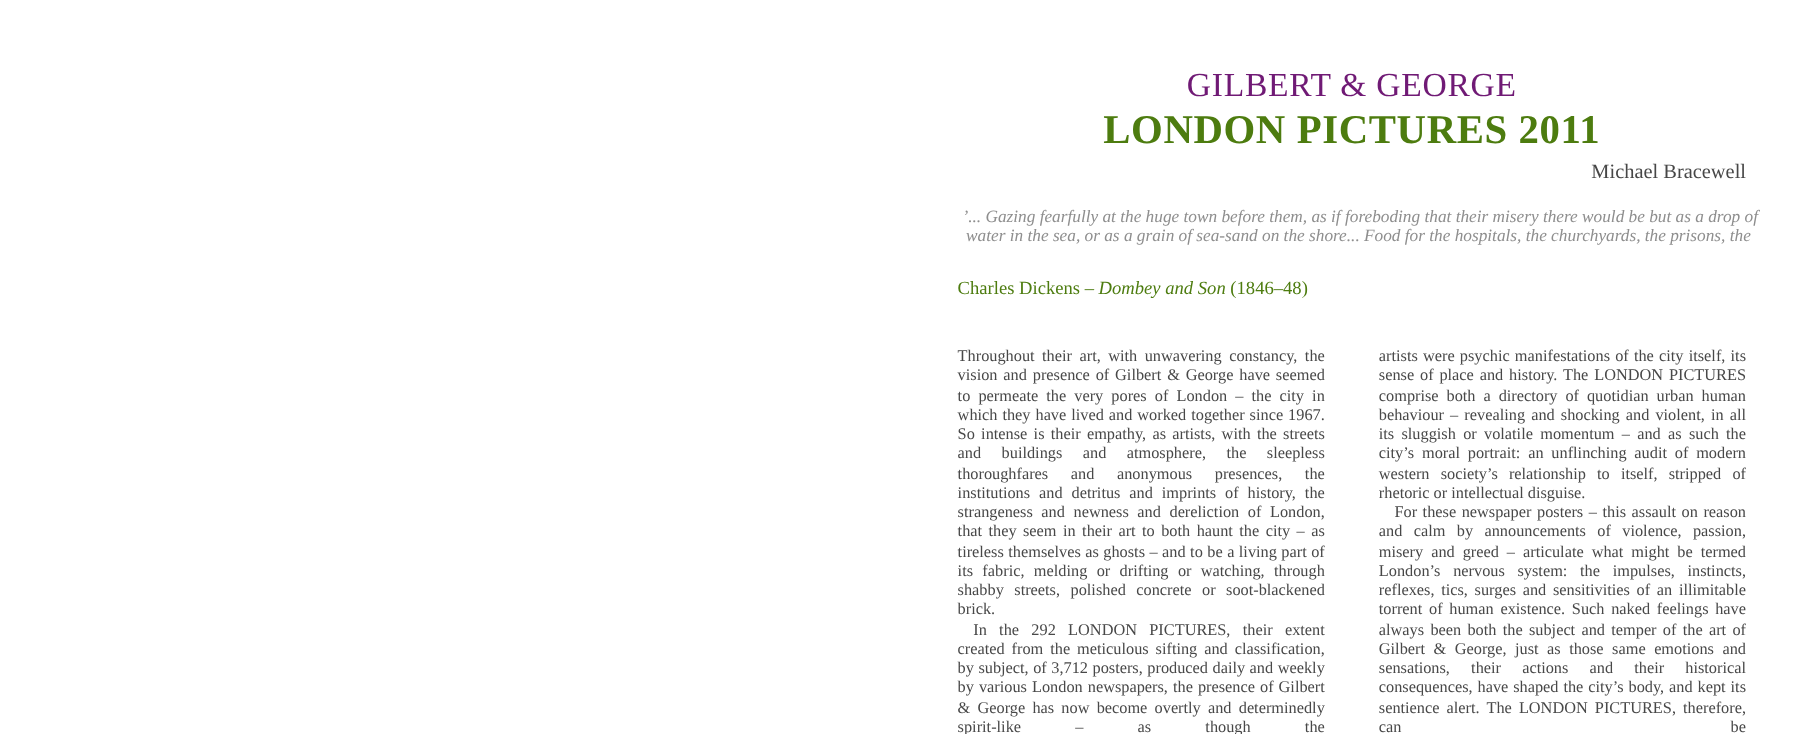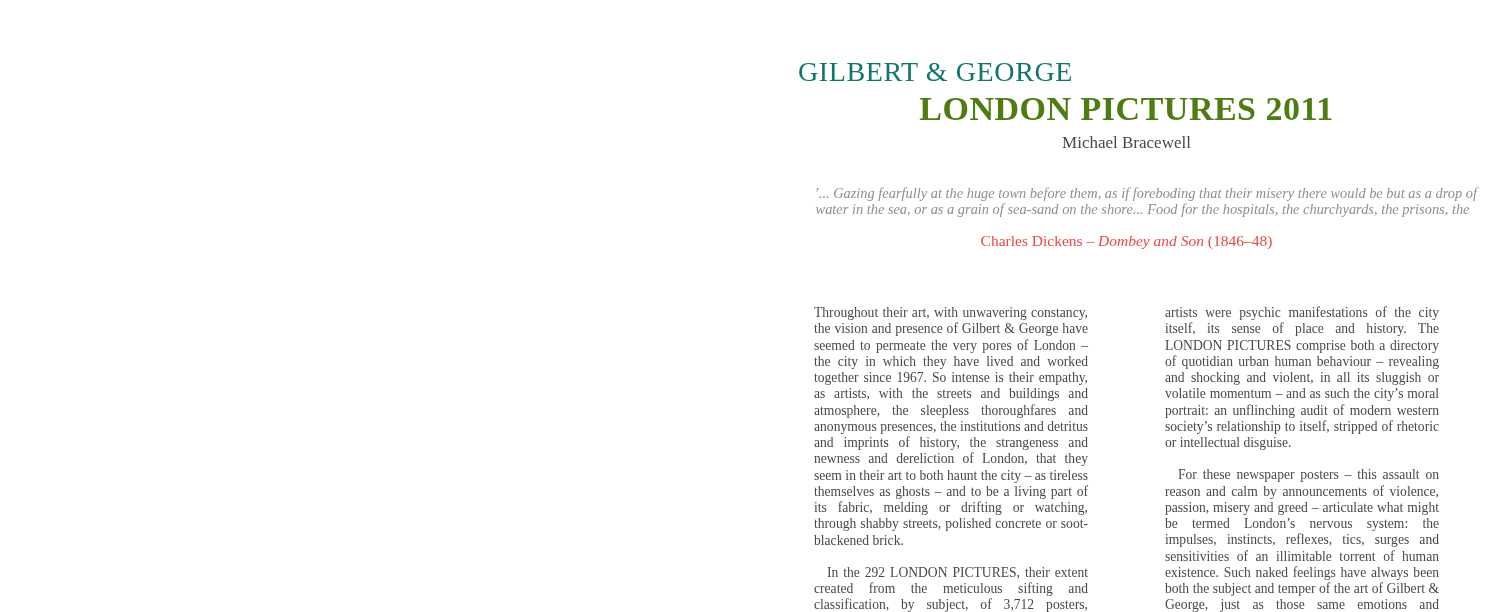--- a/index.html
+++ b/index.html
@@ -26,95 +26,95 @@
     left: 798px;
     top: 0;
     width: 657px;
     height: 612px;
   }
   .artist-heading {
     position: absolute;
     top: 57px;
     left: 0;
     width: 100%;
-    text-align: left;
+    text-align: center;
     font-size: 28px;
     line-height: 30px;
     letter-spacing: 0.6px;
-    color: #0f766e;
+    color: #701a75;
     white-space: nowrap;
   }
   .title-heading {
     position: absolute;
     top: 90px;
     left: 0;
     width: 100%;
     text-align: center;
     font-size: 34px;
     line-height: 38px;
     font-weight: bold;
     letter-spacing: 0.5px;
     color: #4d7c0f;
     white-space: nowrap;
   }
   .byline {
     position: absolute;
     top: 133px;
     left: 0;
     width: 100%;
-    text-align: center;
+    text-align: right;
     font-size: 17px;
     line-height: 20px;
     color: #474747;
   }
   .epigraph {
     position: absolute;
     top: 169px;
     left: 0;
     width: 100%;
-    margin: 16px;
-    text-align: center;
+    margin: 4px;
+    text-align: right;
     font-style: italic;
     font-size: 14.4px;
     line-height: 16px;
     color: #8e8e8e;
   }
   .epigraph .qline {
     white-space: nowrap;
   }
   .attribution {
     position: absolute;
     top: 232px;
     left: 0;
     width: 100%;
-    text-align: center;
+    text-align: left;
     font-size: 15.5px;
     line-height: 18px;
-    color: #ef4444;
+    color: #4d7c0f;
   }
   .attribution .work {
     font-style: italic;
   }
   .columns {
     position: absolute;
     top: 289px;
     left: 0;
     width: 657px;
     display: flex;
     gap: 45px;
   }
   .col {
     width: 306px;
     font-size: 13.6px;
     line-height: 16.25px;
     color: #484848;
     text-align: justify;
   }
   .col p {
-    margin: 16px;
+    margin: 0;
   }
   .col p.indent {
     text-indent: 13px;
   }
   .col p.continues {
     text-align-last: justify;
   }
 </style>
 </head>
 <body>

